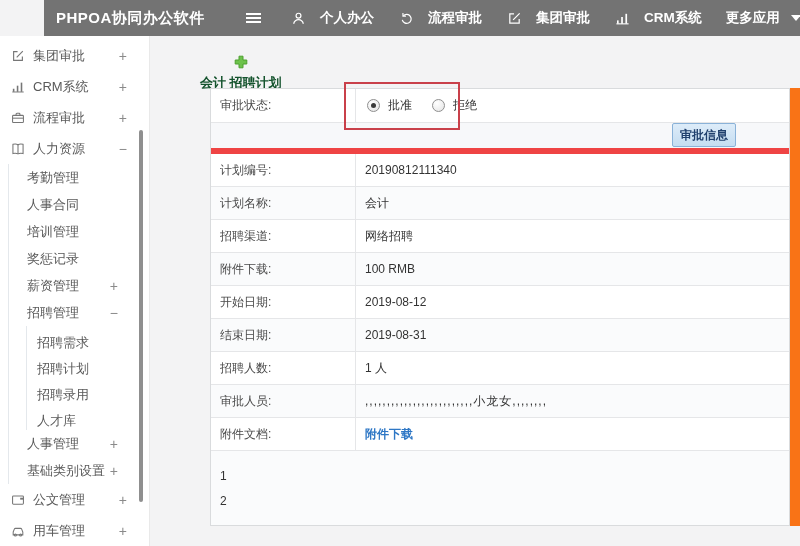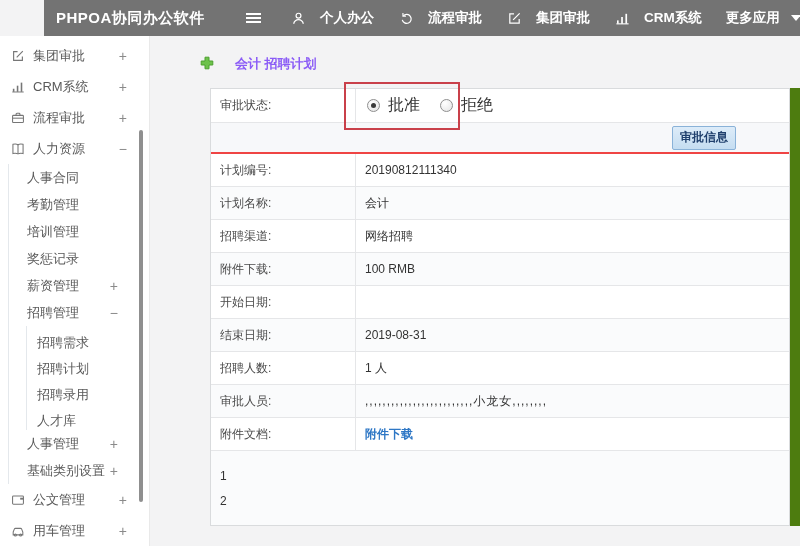--- a/index.html
+++ b/index.html
@@ -25,37 +25,37 @@
   .s-icon { width:16px; height:16px; margin-right:7px; display:flex; align-items:center; justify-content:center; }
   .toggle { position:absolute; color:#8a8a8a; font-size:14px; font-weight:normal; }
   .l1 > .toggle { right:22px; }
   .l2 > .toggle { right:31px; }
   .guide-l2 { position:absolute; left:8px; top:128px; height:320px; border-left:1px solid #e4e8ec; }
   .guide-l3 { position:absolute; left:26px; top:290px; height:104px; border-left:1px solid #e4e8ec; }
   .side-scroll { position:absolute; right:6px; top:94px; width:4px; height:372px; background:#8f8f8f; border-radius:2px; cursor:pointer; }
 
   
   .main { position:absolute; left:150px; top:36px; width:650px; height:510px; background:#f3f3f4; }
-  .page-title { position:absolute; left:50px; top:19px; display:flex; align-items:center; gap:21px; font-size:13px; font-weight:bold; color:#8b5cf6; }
-  .panel { position:absolute; left:60px; top:52px; width:590px; background:#4d7c0f; }
+  .page-title { position:absolute; left:50px; top:19px; display:flex; align-items:center; gap:2px; font-size:13px; font-weight:bold; color:#14532d;flex-direction:column; }
+  .panel { position:absolute; left:60px; top:52px; width:590px; background:#f97316; }
   .ftable { width:580px; border:1px solid #d9dbdd; }
   .row { display:flex; border-bottom:1px solid #e5e6e8; background:#fff; }
   .row:last-child { border-bottom:none; }
   .row.alt { background:#fafbfc; }
   .cell-label { width:145px; flex:none; padding-left:9px; display:flex; align-items:center; color:#4a4a4a; font-size:12px; border-right:1px solid #e5e6e8; }
   .cell-value { flex:1; padding-left:9px; display:flex; align-items:center; font-size:12px; color:#333; }
   .row-status { height:34px; }
   .row-status .cell-value { gap:8px; padding-left:11px; }
-  .row-button { height:31px; background:#f7f8fa; display:flex; align-items:center; justify-content:flex-end; padding-right:53px; border-bottom:2px solid #ef4444; }
+  .row-button { height:31px; background:#f7f8fa; display:flex; align-items:flex-start; justify-content:flex-end; padding-right:53px; border-bottom:6px solid #ef4444; }
   .row-n { height:33px; }
   .row-desc { height:74px; }
   .row-desc .cell-value { flex-direction:column; align-items:flex-start; justify-content:flex-start; padding-top:13px; line-height:25px; }
   .radio { width:13px; height:13px; flex:none; border-radius:50%; border:1px solid #8f8f8f; background:radial-gradient(circle at 35% 30%, #ffffff, #e3e3e3); position:relative; cursor:pointer; }
   .radio.checked::after { content:""; position:absolute; left:3px; top:3px; width:5px; height:5px; border-radius:50%; background:#3a3a3a; }
-  .radio-label { font-size:16px; color:#333; margin-right:12px; }
+  .radio-label { font-size:12px; color:#333; margin-right:12px; }
   .annotation { position:absolute; left:134px; top:-6px; width:116px; height:48px; border:2px solid #c9404a; pointer-events:none; }
   .approve-btn { width:64px; height:24px; background:linear-gradient(#ddecf9,#c5ddf1); border:1px solid #8ab2d8; border-radius:2px; font-size:12px; font-weight:bold; color:#20406d; display:flex; align-items:center; justify-content:center; cursor:pointer; font-family:inherit; }
   .link { color:#2e77c5; font-weight:bold; text-decoration:none; cursor:pointer; }
   .commas { letter-spacing:1px; }
 </style>
 </head>
 <body>
 
 <div class="header">
   <div class="logo">PHPOA协同办公软件</div>
@@ -152,24 +152,24 @@
       <svg width="14" height="14" viewBox="0 0 16 16" fill="none" stroke="#767676" stroke-width="1.2">
           <path d="M8 3.2C6.6 2.3 4.3 2.2 2.2 2.7v10.4c2.1-.5 4.4-.4 5.8.5 1.4-.9 3.7-1 5.8-.5V2.7C11.7 2.2 9.4 2.3 8 3.2z"></path>
           <path d="M8 3.2v10.4"></path>
         </svg>
     </span>
     <span>人力资源</span>
     <span class="toggle">−</span>
   </div>
 
   <div class="side-item l2">
+    <span>考勤管理</span>
+  </div>
+  <div class="side-item l2">
     <span>人事合同</span>
-  </div>
-  <div class="side-item l2">
-    <span>考勤管理</span>
   </div>
   <div class="side-item l2">
     <span>培训管理</span>
   </div>
   <div class="side-item l2">
     <span>奖惩记录</span>
   </div>
   <div class="side-item l2">
     <span>薪资管理</span>
     <span class="toggle">+</span>
@@ -285,20 +285,23 @@
             <span>附件下载:</span>
           </div>
         <div class="cell-value">
             <span>100 RMB</span>
           </div>
       </div>
       <div class="row row-n">
         <div class="cell-label">
             <span>开始日期:</span>
           </div>
+        <div class="cell-value">
+            <span>2019-08-12</span>
+          </div>
       </div>
       <div class="row row-n alt">
         <div class="cell-label">
             <span>结束日期:</span>
           </div>
         <div class="cell-value">
             <span>2019-08-31</span>
           </div>
       </div>
       <div class="row row-n">

